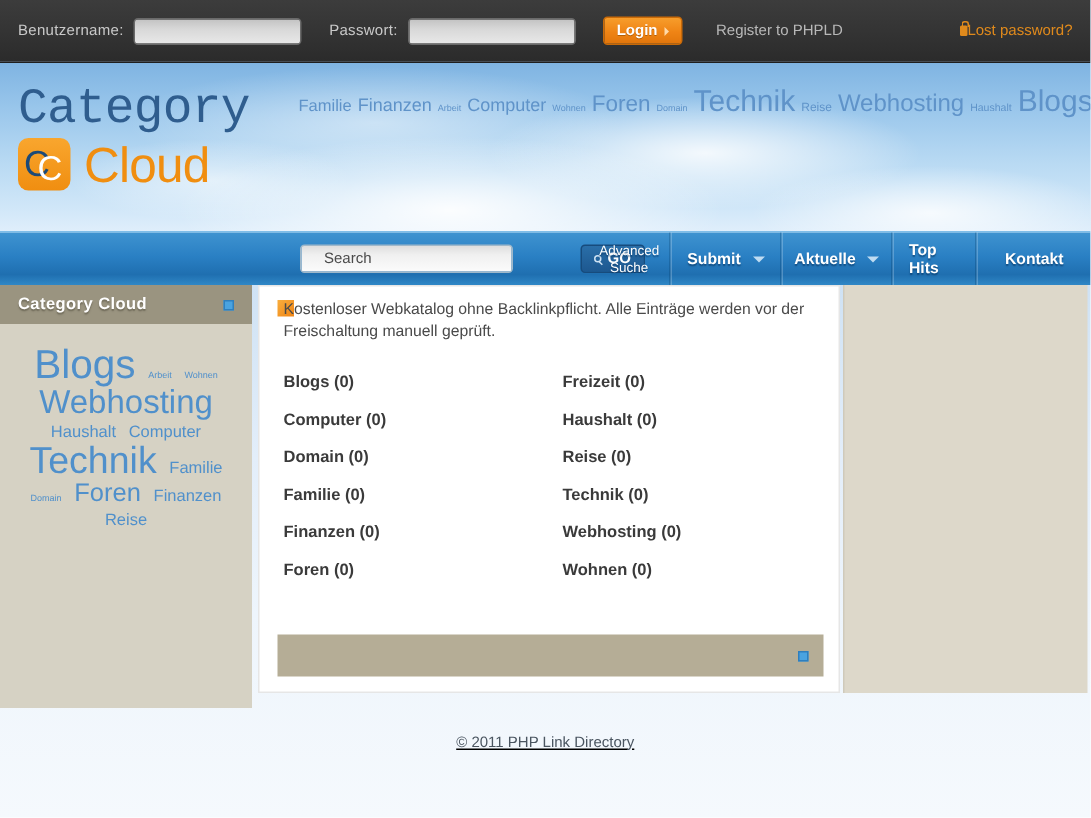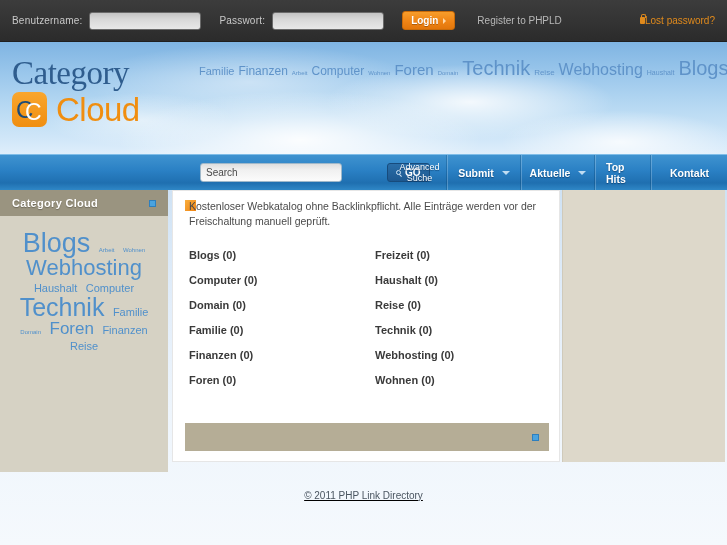--- a/index.html
+++ b/index.html
@@ -88,21 +88,21 @@
       radial-gradient(ellipse 130px 38px at 140px 78px, rgba(255,255,255,.55) 0%, rgba(255,255,255,0) 72%),
       radial-gradient(ellipse 220px 50px at 250px 40px, rgba(255,255,255,.45) 0%, rgba(255,255,255,0) 75%),
       linear-gradient(to bottom, #7fb4e2 0%, #9cc8ec 30%, #b9daf3 60%, #cfe6f8 85%, #dfeefb 100%);
   }
   #logo-block {
     position: absolute; left: 12px; top: 14px;
   }
   #logo-title {
     font-size: 33px; color: #2f5d8e;
     letter-spacing: -.5px; line-height: 34px;
-    font-family: Liberation Serif, serif;
+    font-family: Liberation Mono, monospace;
   }
   #logo-sub-row { display: flex; align-items: center; margin-top: 2px; }
   #logo-mark {
     width: 35px; height: 35px;
     background: linear-gradient(to bottom, #f9a62e 0%, #f08e10 100%);
     border-radius: 7px;
     position: relative; margin-right: 9px;
     flex: none;
   }
   #logo-mark .c-dark {
@@ -140,21 +140,21 @@
     background: linear-gradient(to bottom, #3f93d0 0%, #2a80c4 45%, #1f6fb0 80%, #2f87c6 100%);
     border-top: 1px solid #7fbde8;
     display: flex; align-items: center;
   }
   #search-input {
     position: absolute; left: 200px; top: 8px;
     width: 142px; height: 19px;
     border: 1px solid #9fb8ca;
     border-radius: 3px;
     background: linear-gradient(to bottom, #dedede 0%, #f0f0f0 35%, #fbfbfb 100%);
-    padding: 0 5px; font-size: 10px; color: #4a4a4a;
+    padding: 0 15px; font-size: 10px; color: #4a4a4a;
     outline: none;
     font-family: "Liberation Sans", sans-serif;
   }
   #go-button {
     position: absolute; left: 354px; top: 8px;
     height: 19px; padding: 0 8px;
     background: linear-gradient(to bottom, #2a6ea8 0%, #1d5890 100%);
     border: 1px solid #174b7c; border-radius: 3px;
     color: #fff; font-size: 10px; font-weight: bold;
     display: flex; align-items: center; gap: 4px;

